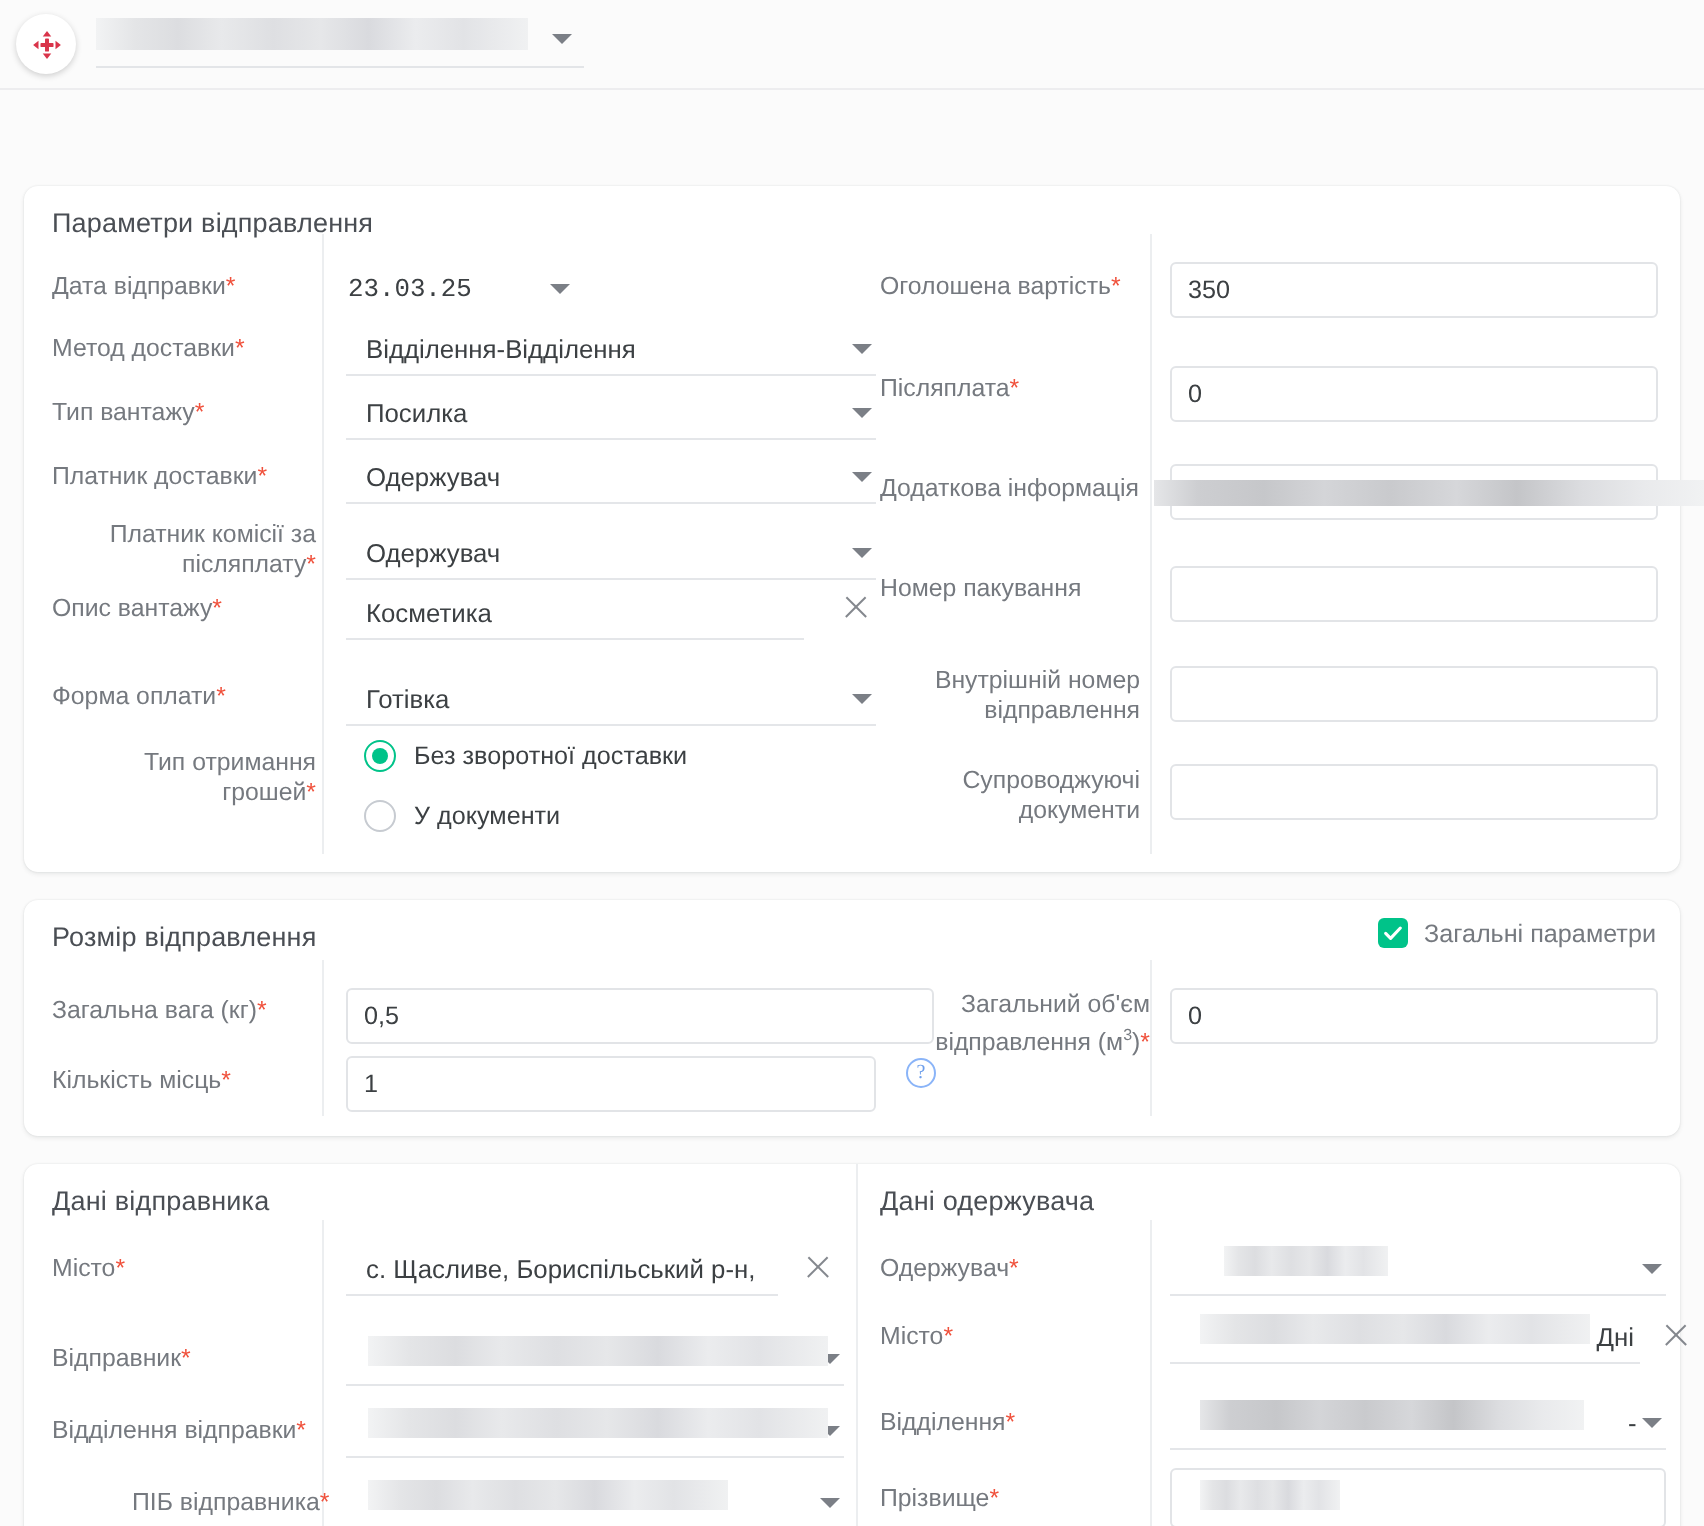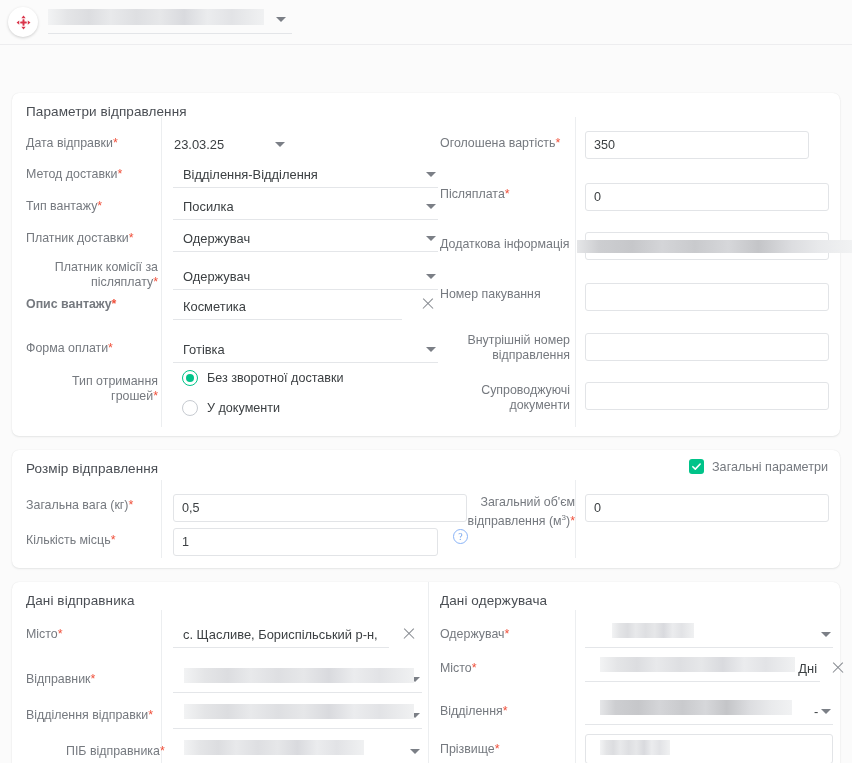--- a/index.html
+++ b/index.html
@@ -158,21 +158,21 @@
 
 
   <div class="card" id="card-params">
     <div class="card-title">Параметри відправлення</div>
     <div class="vdivider" style="left:149px;top:24px;height:310px;"></div>
     <div class="vdivider" style="left:563px;top:24px;height:310px;"></div>
 
     <div class="lbl" style="left:14px;top:43px;">
       <span>Дата відправки</span><span class="req">*</span>
     </div>
-    <div class="fld" style="left:161px;top:38px;width:112px;">
+    <div class="fld" style="left:161px;top:38px;width:112px;font-family:Liberation Mono, monospace;">
       <div class="sel-underline" style="border-bottom:none;">
         <span class="val">23.03.25</span>
         <span class="caret caret-pos" style="right:0;top:11px;"></span>
       </div>
     </div>
 
     <div class="lbl" style="left:14px;top:74px;">
       <span>Метод доставки</span><span class="req">*</span>
     </div>
     <div class="fld" style="left:161px;top:68px;width:265px;">
@@ -205,21 +205,21 @@
     <div class="lbl" style="left:14px;top:167px;width:132px;">
       <span>Платник комісії за післяплату</span><span class="req">*</span>
     </div>
     <div class="fld" style="left:161px;top:170px;width:265px;">
       <div class="sel-underline">
         <span class="val indent">Одержувач</span>
         <span class="caret caret-pos" style="right:2px;"></span>
       </div>
     </div>
 
-    <div class="lbl" style="left:14px;top:204px;font-weight:bold;">
+    <div class="lbl" style="left:14px;top:204px;">
       <span>Опис вантажу</span><span class="req">*</span>
     </div>
     <div class="fld" style="left:161px;top:200px;width:229px;">
       <div class="sel-underline">
         <span class="val indent">Косметика</span>
       </div>
     </div>
     <div class="clear-x" style="left:409px;top:204px;"></div>
 
     <div class="lbl" style="left:14px;top:248px;">
@@ -240,21 +240,21 @@
       <span class="radio-label" style="font-size:12.6px;color:#3c4043;">Без зворотної доставки</span>
     </div>
     <div class="radio-opt" style="position:absolute;left:170px;top:307px;">
       <span class="radio"></span>
       <span class="radio-label" style="font-size:12.6px;color:#3c4043;">У документи</span>
     </div>
 
     <div class="lbl" style="left:428px;top:43px;">
       <span>Оголошена вартість</span><span class="req">*</span>
     </div>
-    <div class="inp-box fld" style="left:573px;top:38px;width:224px;">
+    <div class="inp-box fld" style="left:573px;top:38px;width:244px;">
       <span class="val">350</span>
     </div>
 
     <div class="lbl" style="left:428px;top:94px;">
       <span>Післяплата</span><span class="req">*</span>
     </div>
     <div class="inp-box fld" style="left:573px;top:90px;width:244px;">
       <span class="val">0</span>
     </div>
 

